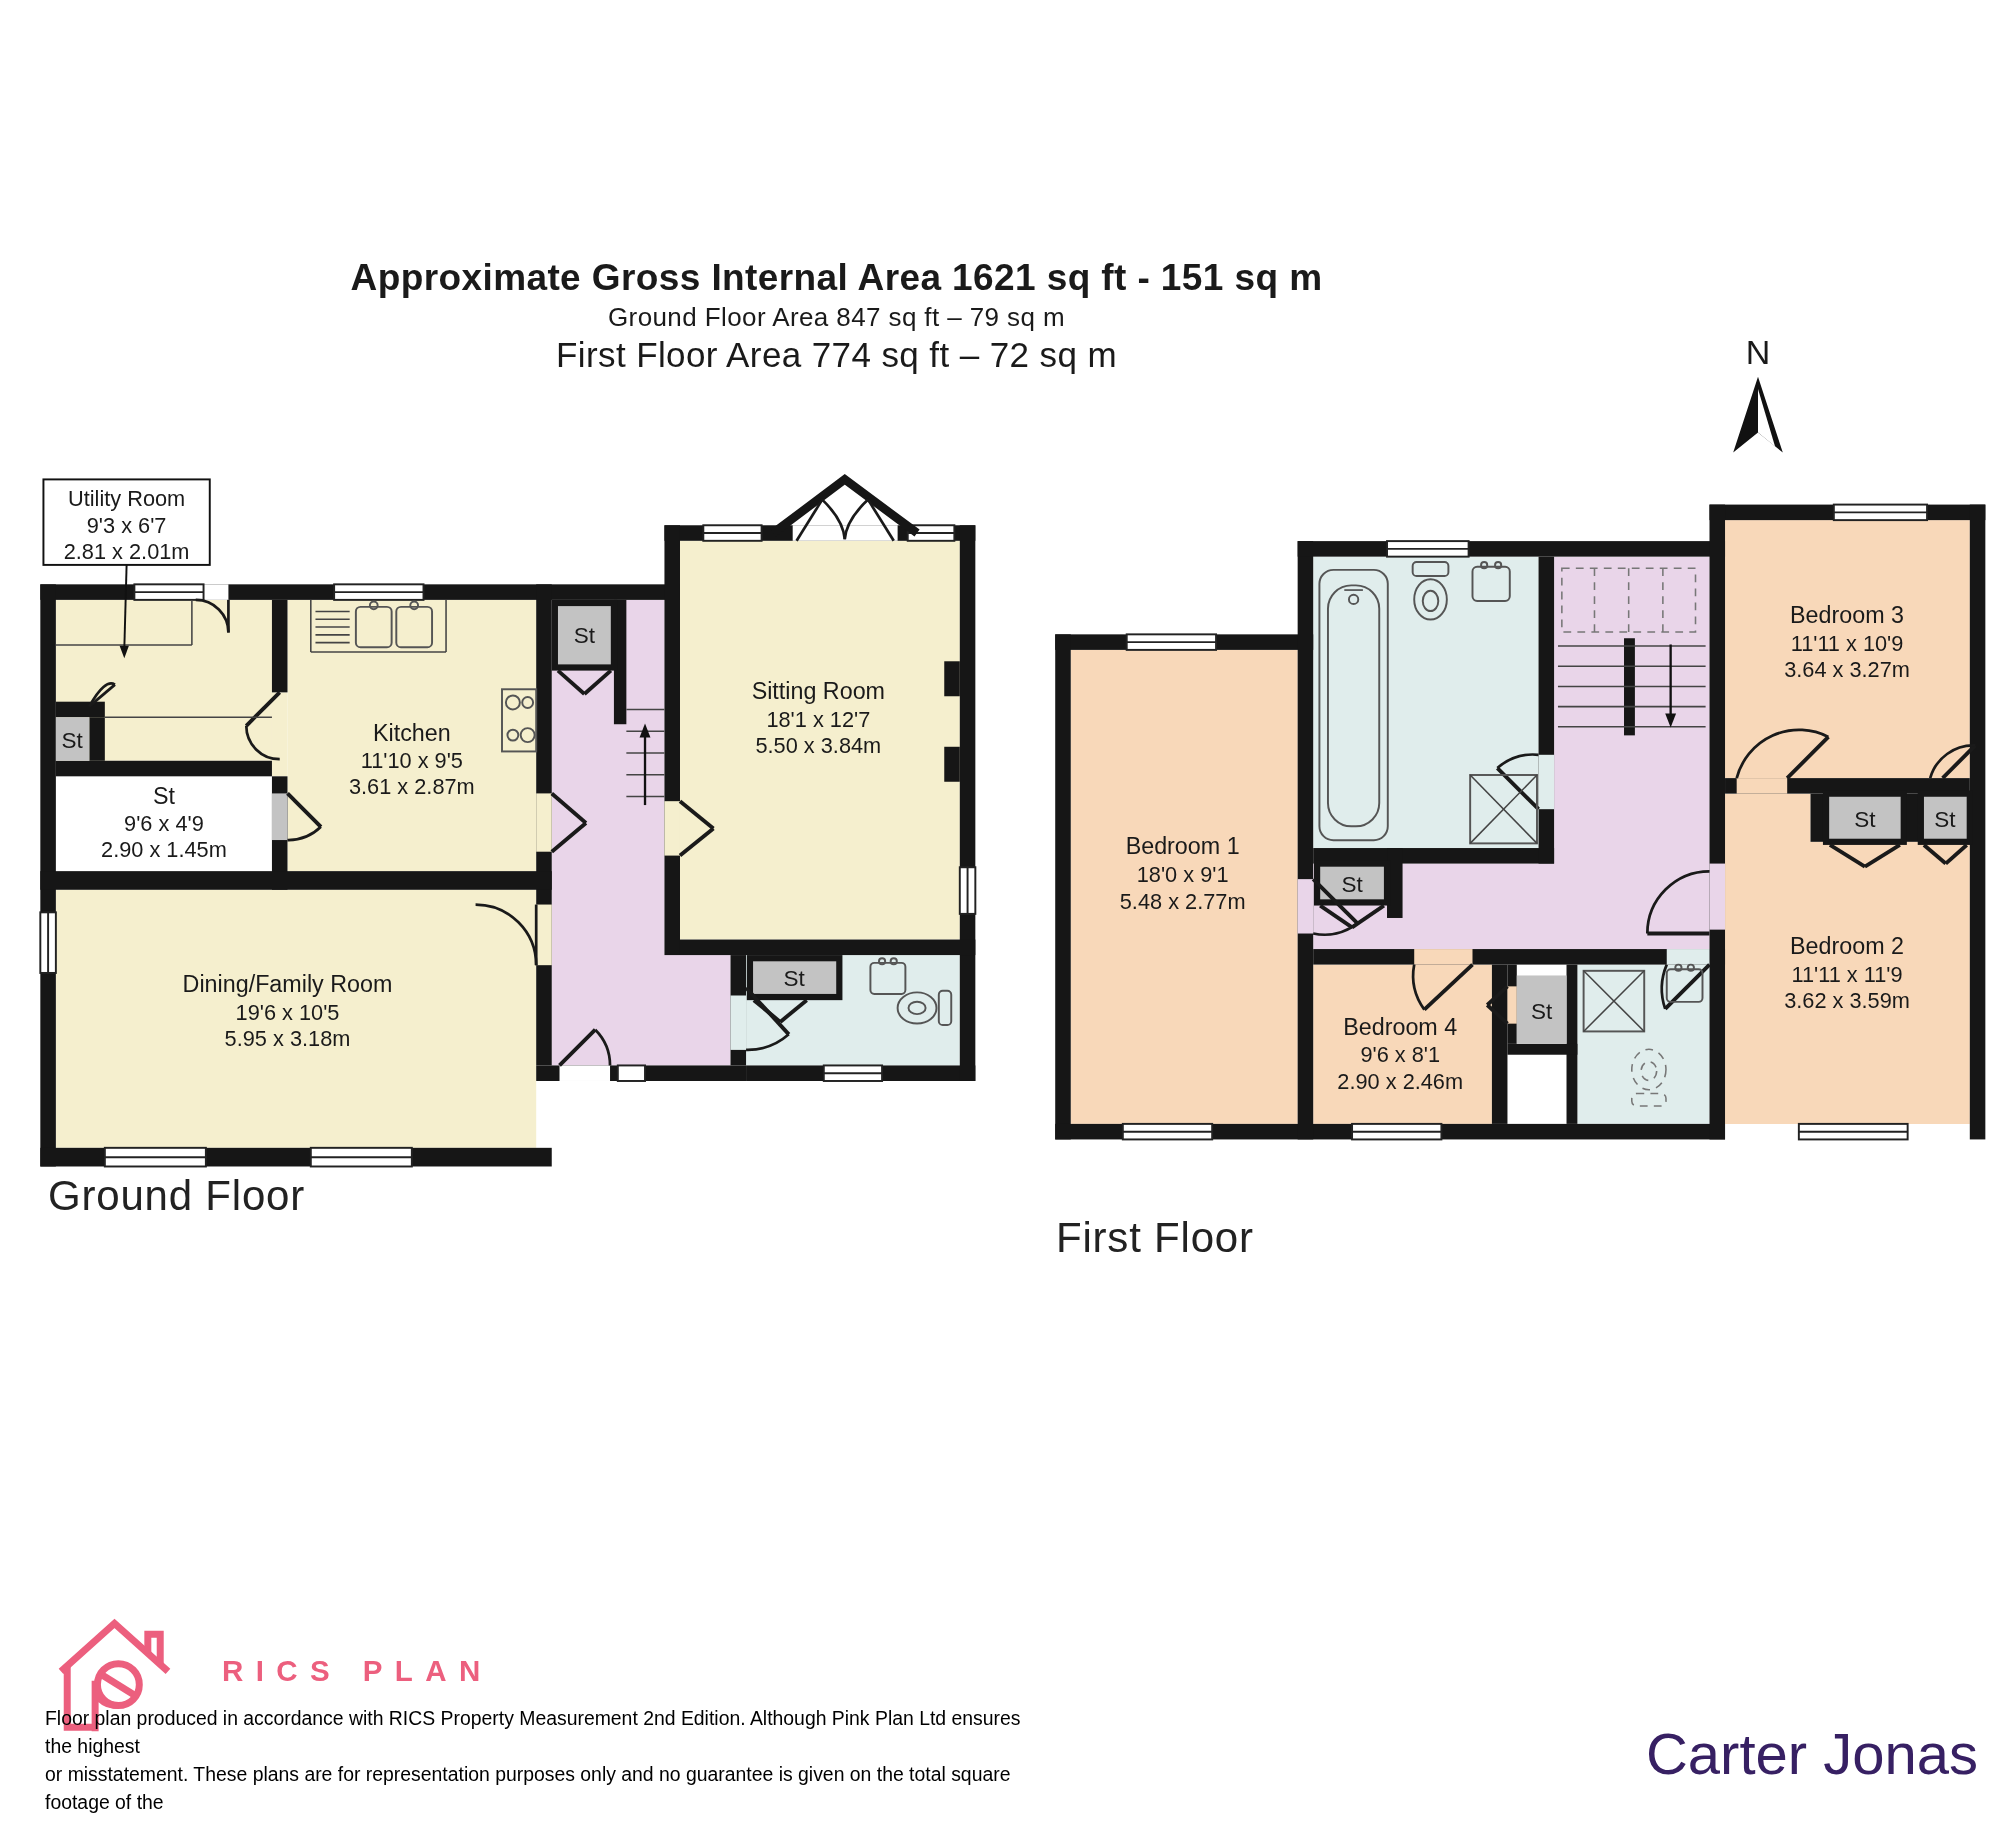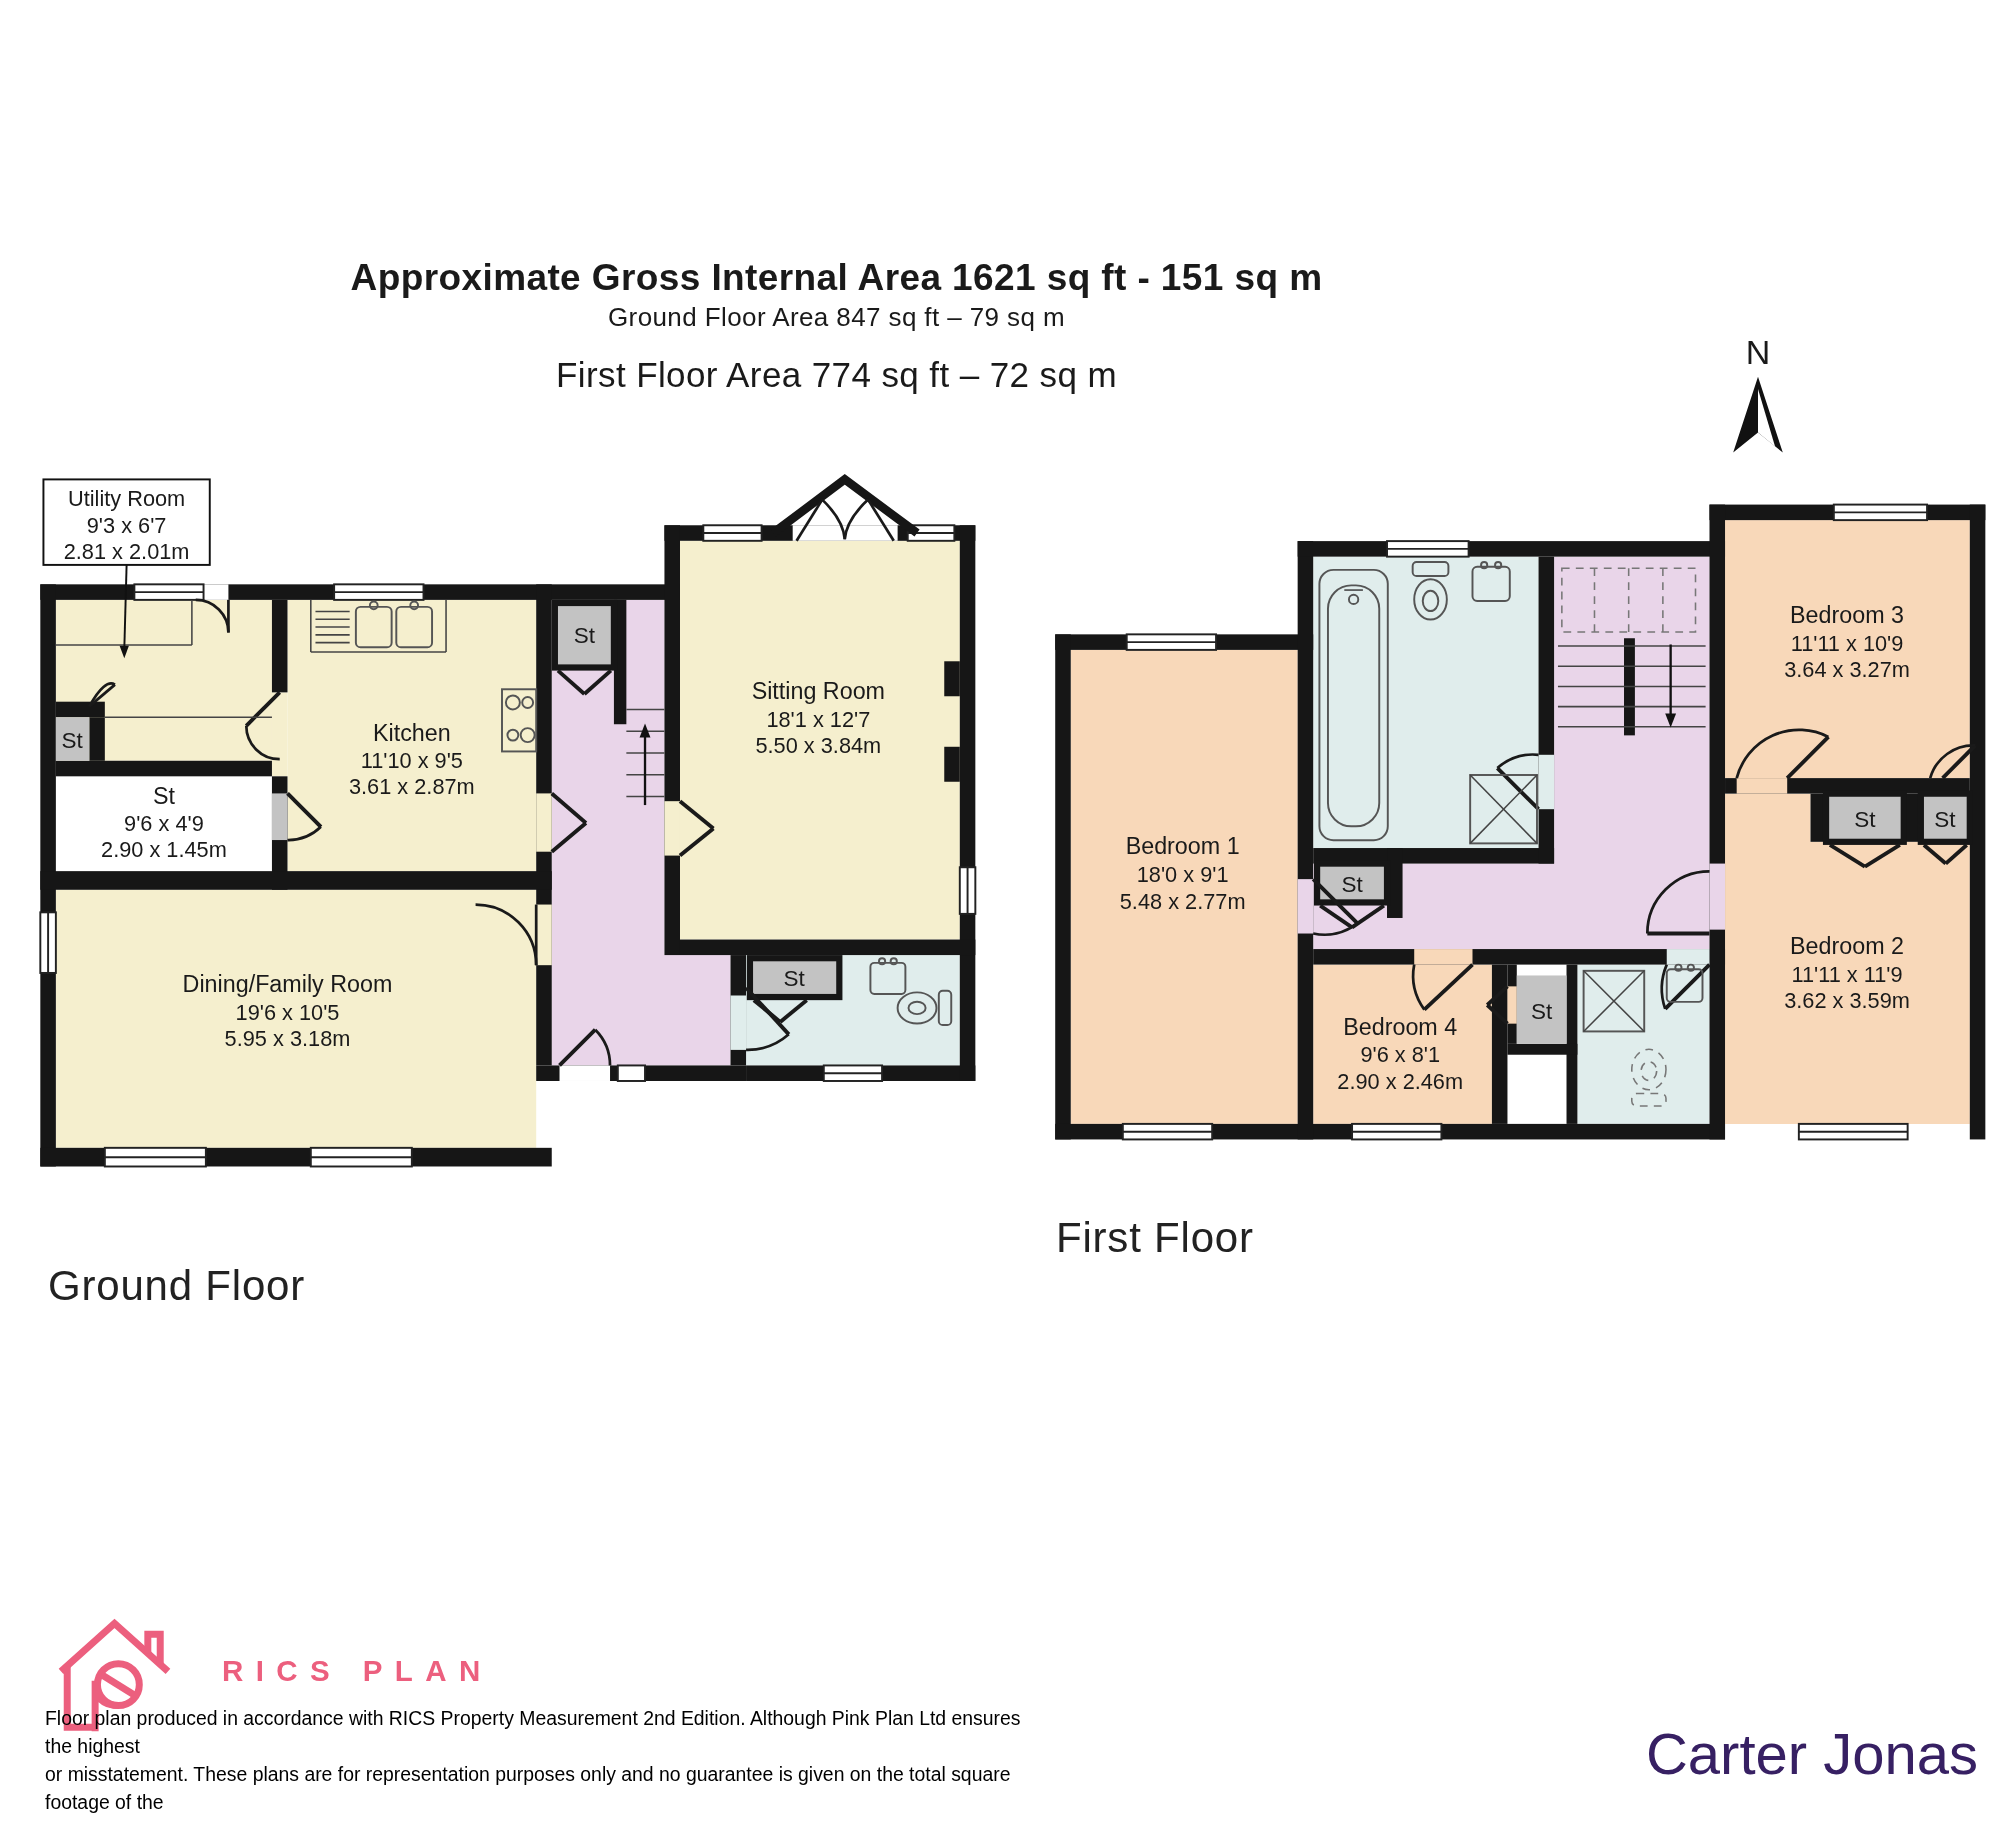--- a/index.html
+++ b/index.html
@@ -2,21 +2,21 @@
 <html style="font-size:12.4px"><head>
 <meta charset="utf-8">
 <style>
   html,body{margin:0;padding:0;background:#ffffff;}
   body{width:2015px;height:1827px;position:relative;font-family:"Liberation Sans",sans-serif;color:#1a1a1a;}
   .abs{position:absolute;}
   
   .hdr{left:0;top:257px;width:1673px;text-align:center;}
   .hdr .t1{font-size:37px;font-weight:bold;letter-spacing:0.4px;}
   .hdr .t2{font-size:26px;font-weight:normal;margin-top:3px;letter-spacing:0.4px;}
-  .hdr .t3{font-size:35px;font-weight:normal;margin-top:22px;letter-spacing:0.4px;}
+  .hdr .t3{font-size:35px;font-weight:normal;margin-top:2px;letter-spacing:0.4px;}
   
   .floorcap{font-size:42px;font-weight:normal;color:#222;letter-spacing:0.8px;}
   
   text{font-family:"Liberation Sans",sans-serif;fill:#1a1a1a;}
   .rname{font-size:30px;}
   .rdim{font-size:28px;}
   .stlab{font-size:29px;}
   .boxlab{font-size:28px;}
   
   .wall{fill:#161616;}
@@ -425,21 +425,21 @@
   <text class="rname" x="452" y="690" text-anchor="middle">Bedroom 4</text>
   <text class="rdim" x="452" y="726" text-anchor="middle">9'6 x 8'1</text>
   <text class="rdim" x="452" y="760" text-anchor="middle">2.90 x 2.46m</text>
 
   <text class="stlab" x="390" y="507" text-anchor="middle">St</text>
   <text class="stlab" x="1050" y="423" text-anchor="middle">St</text>
   <text class="stlab" x="1153" y="423" text-anchor="middle">St</text>
   <text class="stlab" x="634" y="670" text-anchor="middle">St</text>
 </svg>
 
-<div class="abs floorcap" style="left:48px;top:1262px;text-align:center;">Ground Floor</div>
+<div class="abs floorcap" style="left:48px;top:1172px;text-align:center;">Ground Floor</div>
 <div class="abs floorcap" style="left:1056px;top:1214px;">First Floor</div>
 
 <div class="abs" style="left:56px;top:1611px;width:117px;height:124px;">
   <svg width="117" height="124" viewBox="0 0 150 160">
     <path d="M14,70 L14,150 L52,150" fill="none" stroke="#ec5f7e" stroke-width="9"></path>
     <path d="M6,78 L75,16 L144,78" fill="none" stroke="#ec5f7e" stroke-width="9"></path>
     <path d="M118,55 L118,30 L134,30 L134,69" fill="none" stroke="#ec5f7e" stroke-width="9"></path>
     <circle cx="80" cy="95" r="27" fill="none" stroke="#ec5f7e" stroke-width="9"></circle>
     <path d="M80,122 Q50,122 50,90 L50,155" fill="none" stroke="#ec5f7e" stroke-width="9"></path>
     <path d="M58,82 L100,108" fill="none" stroke="#ec5f7e" stroke-width="9"></path>

